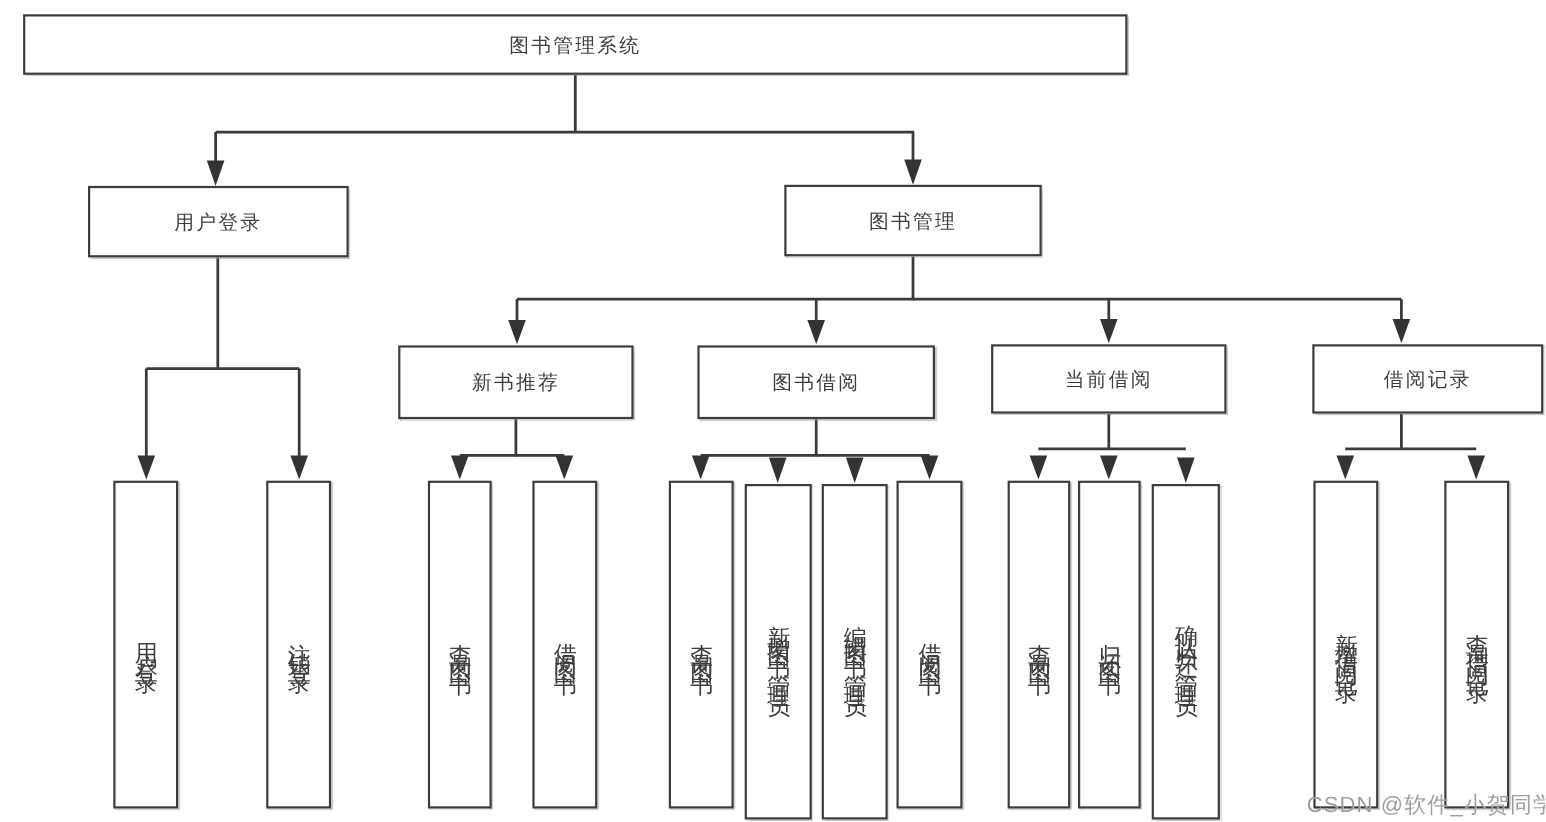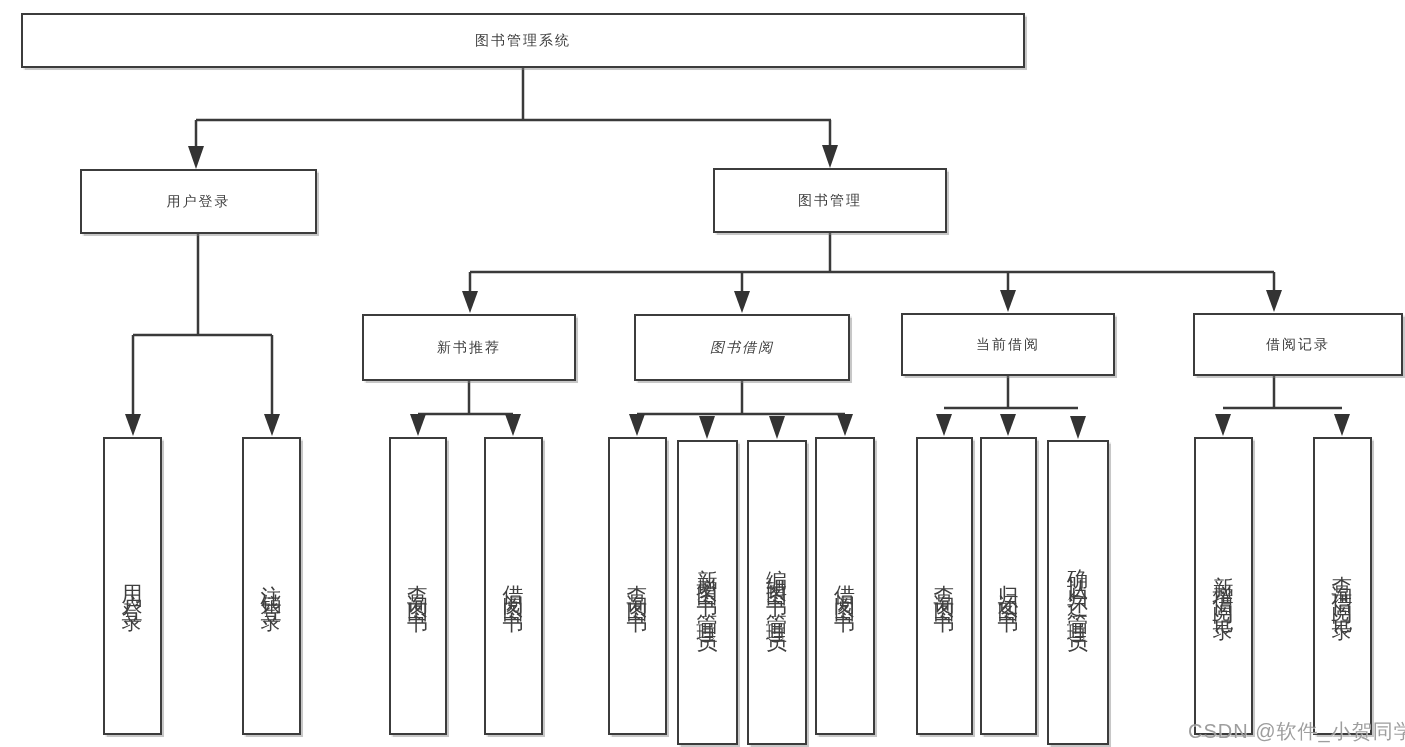--- a/index.html
+++ b/index.html
@@ -7,33 +7,33 @@
     position:relative;width:1405px;height:747px;background:#ffffff;overflow:hidden;
     font-family:"Liberation Sans","DejaVu Sans",sans-serif;color:#3f3f3f;
   }
   #connectors{position:absolute;left:0;top:0;width:1405px;height:747px;}
   .box{
     position:absolute;box-sizing:border-box;background:#ffffff;
     border:2.5px solid #3c3c3c;
     box-shadow:1.5px 1.5px 1px rgba(130,130,130,0.45);
     display:flex;align-items:center;justify-content:center;
   }
-  .hlabel{font-size:14px;letter-spacing:2px;color:#3f3f3f;white-space:nowrap;}
+  .hlabel{font-size:18px;letter-spacing:2px;color:#3f3f3f;white-space:nowrap;}
   .vlabel{
     writing-mode:vertical-rl;text-orientation:mixed;
     font-size:21px;letter-spacing:9px;color:#3f3f3f;line-height:1;
   }
   
   #root-box{left:21px;top:13px;width:1004px;height:55px;}
   
   #n-user-login-group{left:80px;top:169px;width:237px;height:65px;}
   #n-book-mgmt{left:713px;top:168px;width:234px;height:65px;}
   
   #n-new-book-rec{left:362px;top:314px;width:214px;height:67px;}
-  #n-book-borrow{left:634px;top:314px;width:216px;height:67px;font-style:italic;}
+  #n-book-borrow{left:634px;top:314px;width:216px;height:67px;}
   #n-current-borrow{left:901px;top:313px;width:214px;height:63px;}
   #n-borrow-records{left:1193px;top:313px;width:210px;height:63px;}
   
   .leaf{top:437px;height:298px;}
   .leaf-tall{top:440px;height:305px;}
   #l-user-login{left:103px;width:59px;}
   #l-logout{left:242px;width:59px;}
   #l-query-book-1{left:389px;width:58px;}
   #l-borrow-book-1{left:484px;width:59px;}
   #l-query-book-2{left:608px;width:59px;}

